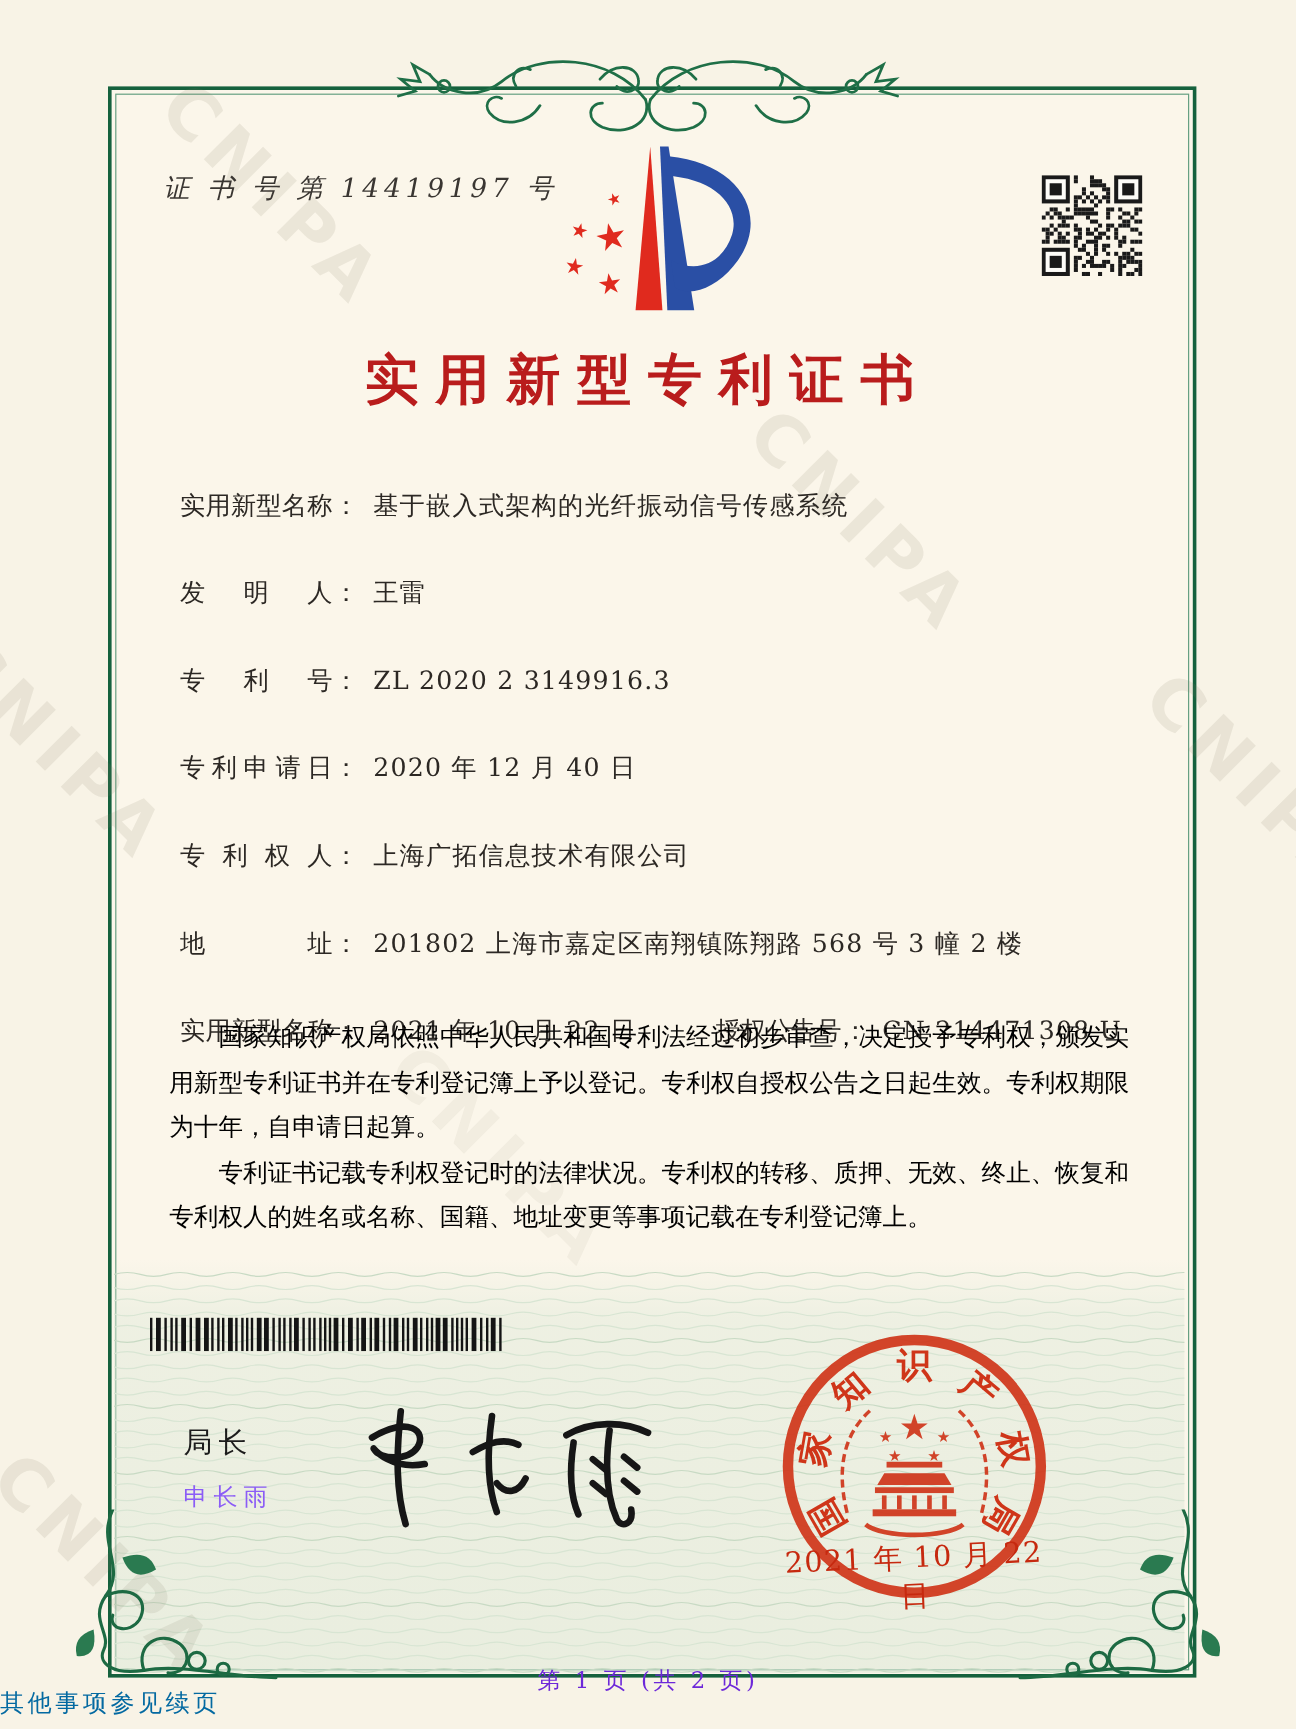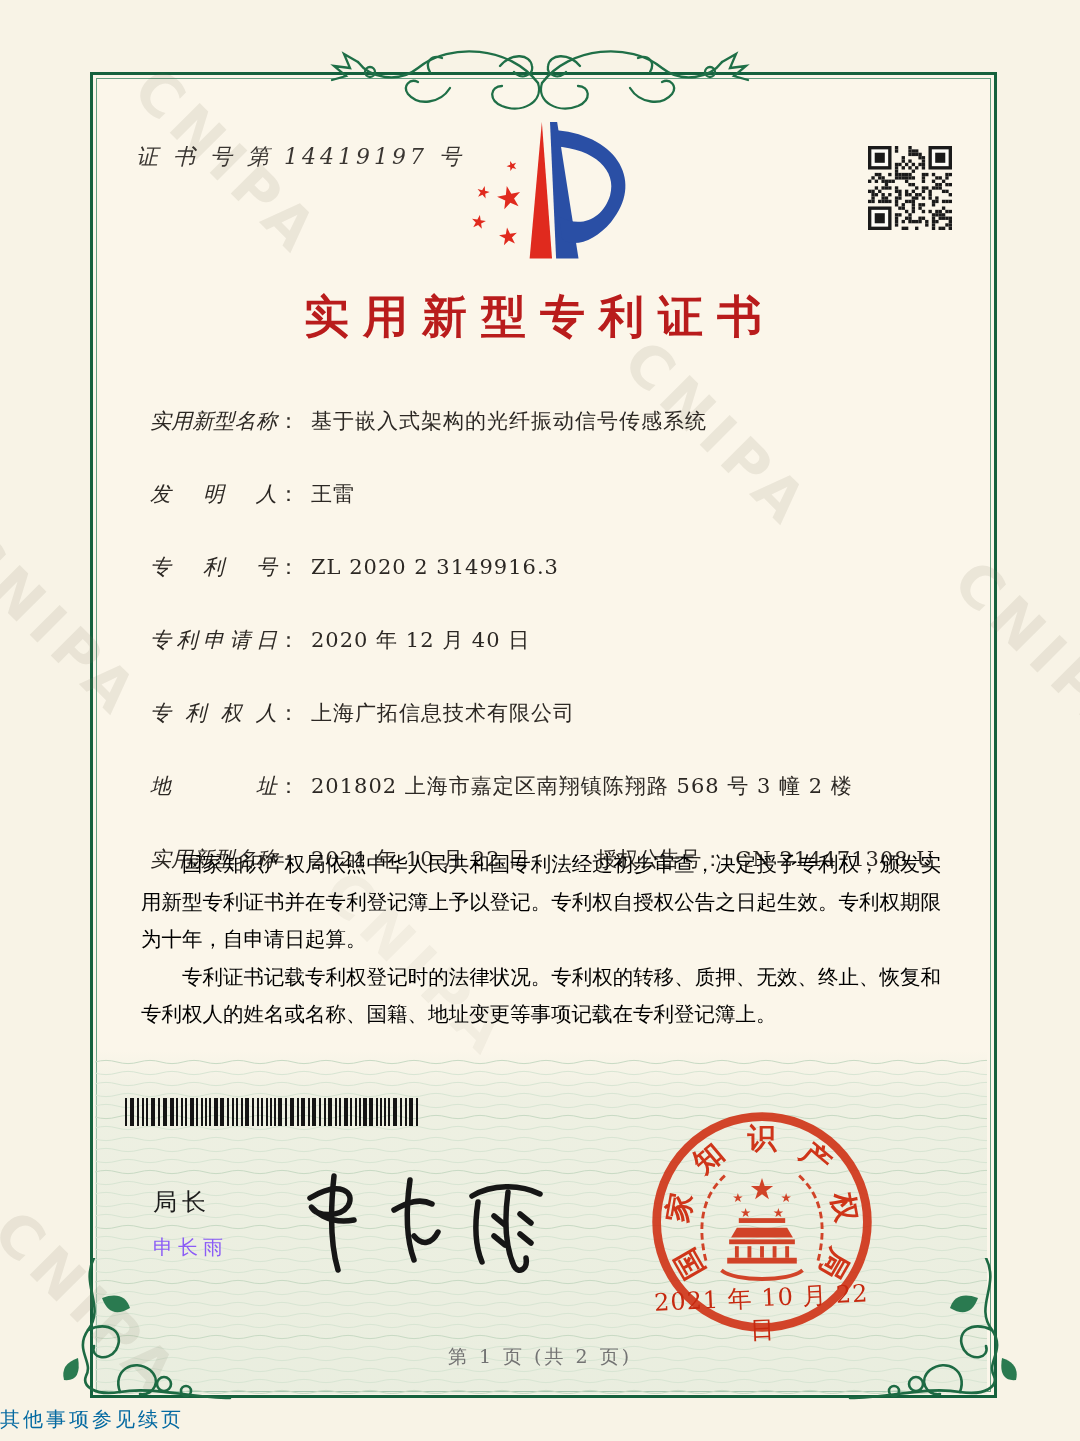--- a/index.html
+++ b/index.html
@@ -25,41 +25,41 @@
   .deco{position:absolute;z-index:6;}
   .cert-no{position:absolute;left:136px;top:142px;font-size:22px;letter-spacing:4px;color:#3a3632;font-style:italic;}
   .logo{position:absolute;left:448px;top:116px;}
   .qr{position:absolute;left:868px;top:146px;}
   .title{
     position:absolute;left:0;top:287px;width:100%;text-align:center;
     font-size:45px;font-weight:bold;letter-spacing:14px;color:#b91c1c;
   }
   .fields{position:absolute;left:150px;top:407px;width:800px;font-size:21px;}
   .frow{margin-bottom:45px;white-space:nowrap;}
-  .flabel{display:inline-block;width:127px;text-align:justify;text-align-last:justify;vertical-align:top;font-style:italic;}
+  .flabel{display:inline-block;width:127px;text-align:justify;text-align-last:justify;vertical-align:top;}
   .fcolon{display:inline-block;margin-left:1px;}
   .fvalue{margin-left:12px;letter-spacing:1px;}
   .grant-row{display:flex;gap:66px;white-space:nowrap;}
   .paras{
     position:absolute;left:141px;top:846px;width:800px;font-size:20.5px;line-height:37.5px;
     text-align:justify;color:#000000;
   }
   .paras p{margin:0;text-indent:2em;}
   .barcode{position:absolute;left:125px;top:1098px;}
   .sig-title{position:absolute;left:153px;top:1186px;font-size:24px;letter-spacing:5px;
     font-family:"DejaVu Sans","Liberation Sans",sans-serif;color:#1c1c1c;text-align:center;}
   .sig-name{position:absolute;left:153px;top:1234px;font-size:20px;letter-spacing:5px;
     font-family:Liberation Mono, monospace;color:#8b5cf6;}
   .signature{position:absolute;left:282px;top:1158px;}
   .seal{position:absolute;left:646px;top:1106px;}
   .seal-date{
     position:absolute;left:652px;top:1282px;width:220px;text-align:center;
     font-size:24px;color:#c6290f;letter-spacing:1px;transform:rotate(-2.5deg);z-index:7;
   }
-  .page-info{position:absolute;left:0;top:1344px;width:100%;text-align:center;font-size:19px;letter-spacing:3px;color:#737373;}
+  .page-info{position:absolute;left:0;top:1388px;width:100%;text-align:center;font-size:19px;letter-spacing:3px;color:#6d28d9;}
   .cont-note{position:absolute;left:0;top:1406px;width:100%;text-align:left;font-size:20px;letter-spacing:3px;color:#0369a1;}
 </style>
 </head>
 <body>
 
 <div class="page">
 
   <div class="frame"></div>
   <div class="waves-tint"></div>
   <svg class="waves" id="waves-svg" viewBox="0 0 892 338">

